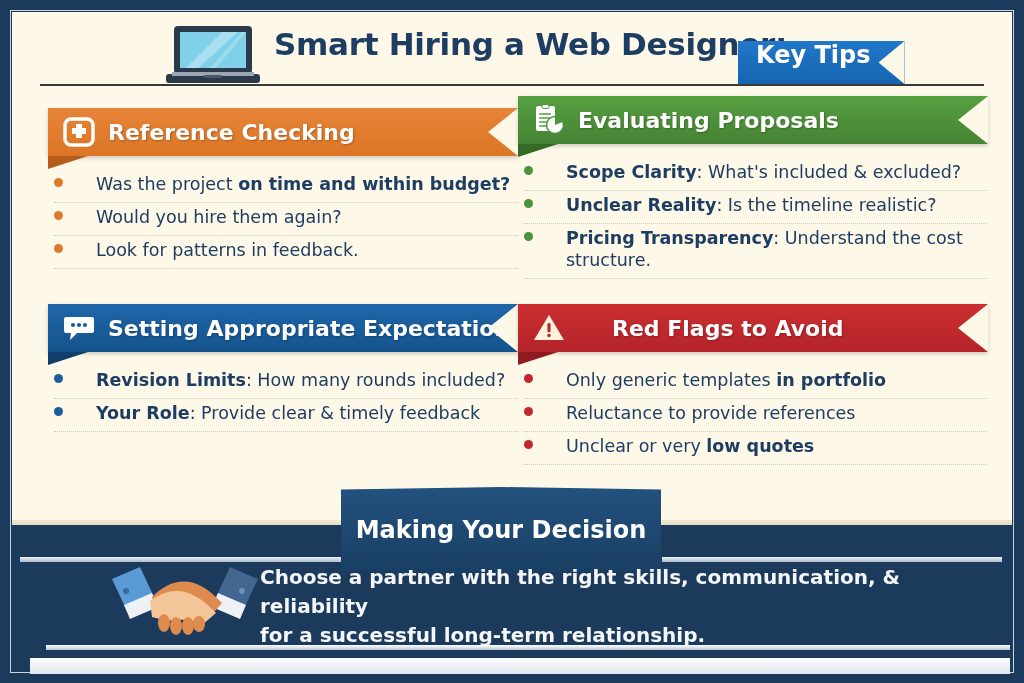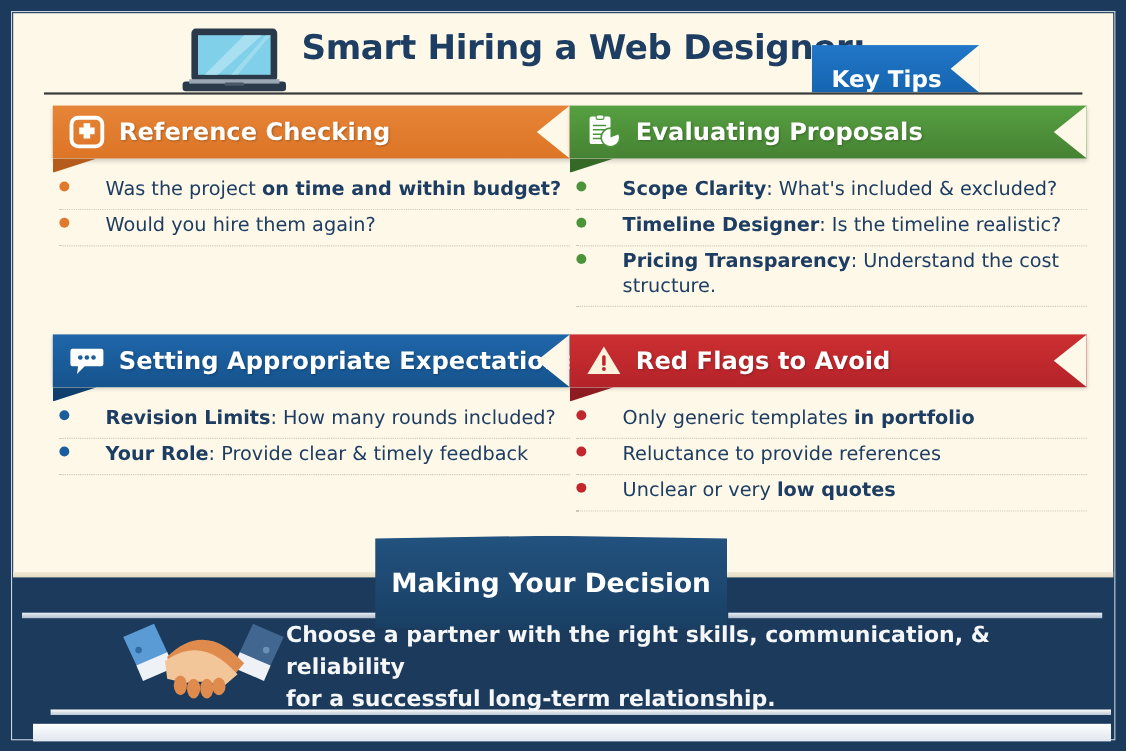--- a/index.html
+++ b/index.html
@@ -39,42 +39,42 @@
     position:absolute; left:262px; top:14px;
     font-size:31px; font-weight:bold; color:#1e3d62;
     letter-spacing:-0.3px; white-space:nowrap;
     font-family:"DejaVu Sans", sans-serif;
   }
   .keytips-wrap { position:absolute; left:726px; top:29px; }
   .keytips {
     position:relative;
     background:linear-gradient(#2277c8,#1565b0);
     height:43px; padding:0 34px 0 18px;
-    display:flex; align-items:flex-end;
-    color:#ffffff; font-size:21px; font-weight:bold;
+    display:flex; align-items:flex-start;
+    color:#ffffff; font-size:24px; font-weight:bold;
     font-family:"DejaVu Sans", sans-serif;
     clip-path:polygon(0 0,100% 0,100% 100%,0 100%,0 100%);
     box-shadow:2px 3px 5px rgba(0,0,0,.25);
   }
   .keytips::after{
     content:""; position:absolute; right:0; top:0; bottom:0; width:26px;
     background:#fdf8e8;
     clip-path:polygon(100% 0,100% 100%,0 50%);
   }
   .title-rule {
     position:absolute; left:40px; top:84px; width:944px; height:2px;
     background:#3a3a3a;
   }
 
   
   .grid {
     position:absolute; left:12px; top:96px; width:1000px; height:400px;
   }
   .card { position:absolute; width:470px; }
-  .card.c0 { left:36px;  top:0; }
+  .card.c0 { left:36px;  top:12px; }
   .card.c1 { left:506px; top:0; }
   .card.c2 { left:36px;  top:208px; }
   .card.c3 { left:506px; top:208px; }
 
   .ribbon {
     position:relative; height:48px;
     display:flex; align-items:center;
     padding-left:14px;
     box-shadow:0 2px 4px rgba(0,0,0,.18);
   }
@@ -198,20 +198,24 @@
       </div>
       <div class="ribbon-tail" style="background:#b55c1c;"></div>
       <div class="bullets">
         <div class="bullet">
           <span class="dot" style="background:#e0792c;"></span>
           <span class="btext">Was the project <b>on time and within budget?</b></span>
         </div>
         <div class="bullet">
           <span class="dot" style="background:#e0792c;"></span>
           <span class="btext">Would you hire them again?</span>
+        </div>
+        <div class="bullet">
+          <span class="dot" style="background:#e0792c;"></span>
+          <span class="btext">Look for patterns in feedback.</span>
         </div>
       </div>
     </div>
 
     <div class="card c1">
       <div class="ribbon" style="background:linear-gradient(#56a041,#468233);">
         <span class="ribbon-icon">
           <svg viewBox="0 0 34 34" width="34" height="34">
             <rect x="4" y="3" width="19" height="25" rx="2" fill="#ffffff"></rect>
             <rect x="10" y="1.5" width="7" height="4" rx="1.5" fill="#ffffff" stroke="#4b9439" stroke-width="1"></rect>
@@ -228,21 +232,21 @@
         <span class="ribbon-title">Evaluating Proposals</span>
       </div>
       <div class="ribbon-tail" style="background:#346a26;"></div>
       <div class="bullets">
         <div class="bullet">
           <span class="dot" style="background:#4b9439;"></span>
           <span class="btext"><b>Scope Clarity</b><span>: What's included &amp; excluded?</span></span>
         </div>
         <div class="bullet">
           <span class="dot" style="background:#4b9439;"></span>
-          <span class="btext"><b>Timeline Designer</b><span>: Is the timeline realistic?</span></span>
+          <span class="btext"><b>Unclear Reality</b><span>: Is the timeline realistic?</span></span>
         </div>
         <div class="bullet">
           <span class="dot" style="background:#4b9439;"></span>
           <span class="btext"><b>Pricing Transparency</b><span>: Understand the cost structure.</span></span>
         </div>
       </div>
     </div>
 
     <div class="card c2">
       <div class="ribbon" style="background:linear-gradient(#1f66aa,#15538c);">
@@ -263,21 +267,21 @@
           <span class="btext"><b>Revision Limits</b><span>: How many rounds included?</span></span>
         </div>
         <div class="bullet">
           <span class="dot" style="background:#1b5e9e;"></span>
           <span class="btext"><b>Your Role</b><span>: Provide clear &amp; timely feedback</span></span>
         </div>
       </div>
     </div>
 
     <div class="card c3">
-      <div class="ribbon" style="background:linear-gradient(#cc2f31,#b4232a);">
+      <div class="ribbon" style="background:linear-gradient(#cc2f31,#b4232a);gap:34px;">
         <span class="ribbon-icon">
           <svg viewBox="0 0 34 34" width="34" height="34">
             <path d="M17 4 L32 29 H2 Z" fill="#fdf3dd"></path>
             <rect x="15.4" y="12" width="3.2" height="9.5" rx="1.4" fill="#c1272d"></rect>
             <circle cx="17" cy="24.5" r="1.8" fill="#c1272d"></circle>
           </svg>
         </span>
         <span class="ribbon-title">Red Flags to Avoid</span>
       </div>
       <div class="ribbon-tail" style="background:#8e1b20;"></div>

